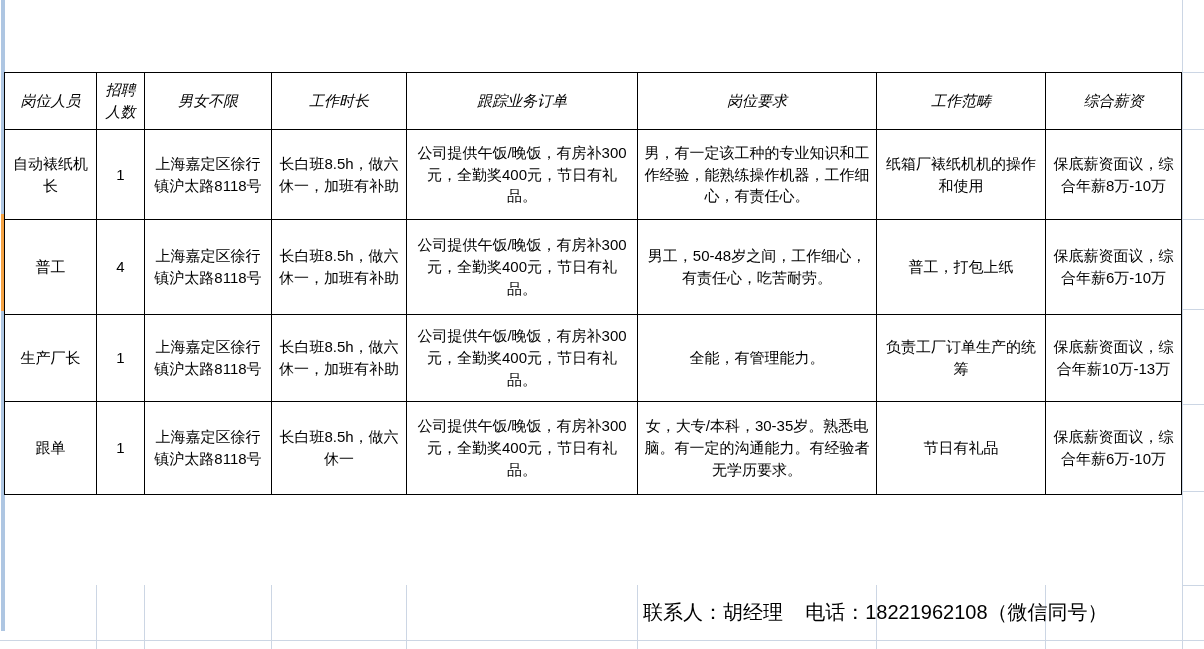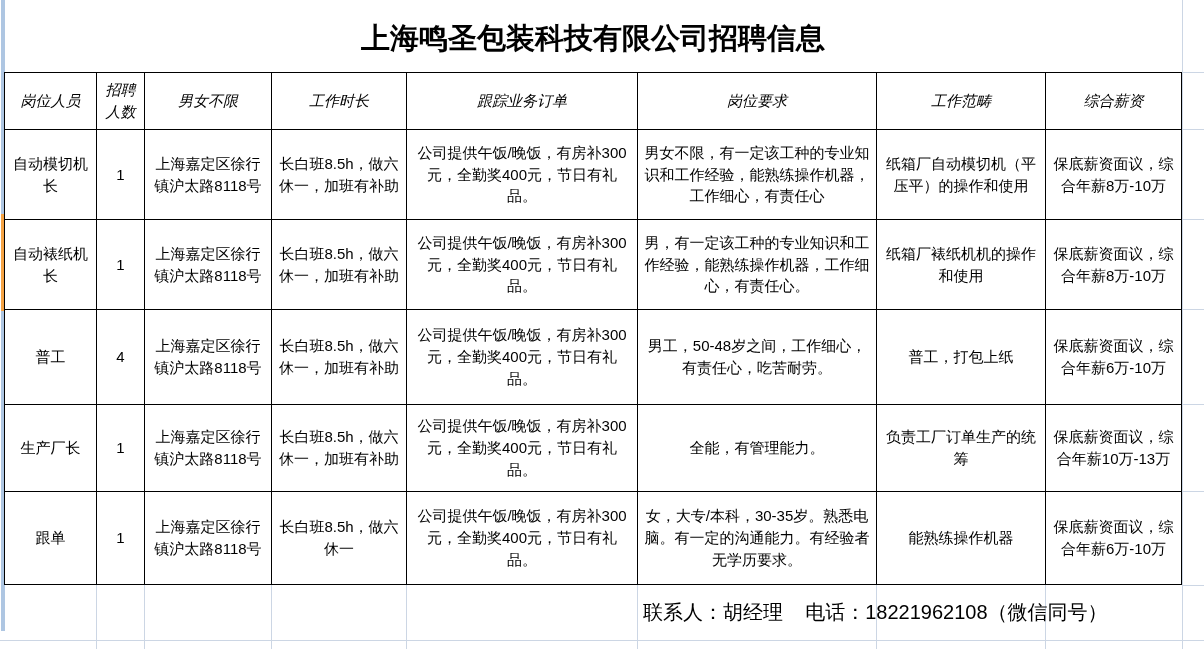--- a/index.html
+++ b/index.html
@@ -53,21 +53,20 @@
   }
 </style>
 </head>
 <body>
 
 <div class="screen">
 
   <div class="stripe-blue"></div>
   <div class="stripe-orange"></div>
 
-  <div class="title">上海鸣圣包装科技有限公司招聘信息</div>
 
   <table class="job">
     <colgroup>
       <col style="width:92px">
         <col style="width:48px">
         <col style="width:127px">
         <col style="width:135px">
       <col style="width:231px">
         <col style="width:239px">
         <col style="width:169px">
@@ -79,30 +78,20 @@
         <th>招聘人数</th>
         <th>男女不限</th>
         <th>工作时长</th>
         <th>跟踪业务订单</th>
         <th>岗位要求</th>
         <th>工作范畴</th>
         <th>综合薪资</th>
       </tr>
     </thead>
     <tbody>
-      <tr class="r1">
-        <td>自动模切机长</td>
-        <td>1</td>
-        <td>上海嘉定区徐行镇沪太路8118号</td>
-        <td>长白班8.5h，做六休一，加班有补助</td>
-        <td>公司提供午饭/晚饭，有房补300元，全勤奖400元，节日有礼品。</td>
-        <td>男女不限，有一定该工种的专业知识和工作经验，能熟练操作机器，工作细心，有责任心</td>
-        <td>纸箱厂自动模切机（平压平）的操作和使用</td>
-        <td>保底薪资面议，综合年薪8万-10万</td>
-      </tr>
       <tr class="r2">
         <td>自动裱纸机长</td>
         <td>1</td>
         <td>上海嘉定区徐行镇沪太路8118号</td>
         <td>长白班8.5h，做六休一，加班有补助</td>
         <td>公司提供午饭/晚饭，有房补300元，全勤奖400元，节日有礼品。</td>
         <td>男，有一定该工种的专业知识和工作经验，能熟练操作机器，工作细心，有责任心。</td>
         <td>纸箱厂裱纸机机的操作和使用</td>
         <td>保底薪资面议，综合年薪8万-10万</td>
       </tr>
@@ -126,21 +115,21 @@
         <td>负责工厂订单生产的统筹</td>
         <td>保底薪资面议，综合年薪10万-13万</td>
       </tr>
       <tr class="r5">
         <td>跟单</td>
         <td>1</td>
         <td>上海嘉定区徐行镇沪太路8118号</td>
         <td>长白班8.5h，做六休一</td>
         <td>公司提供午饭/晚饭，有房补300元，全勤奖400元，节日有礼品。</td>
         <td>女，大专/本科，30-35岁。熟悉电脑。有一定的沟通能力。有经验者无学历要求。</td>
-        <td>能熟练操作机器</td>
+        <td>节日有礼品</td>
         <td>保底薪资面议，综合年薪6万-10万</td>
       </tr>
     </tbody>
   </table>
 
   <div class="vline" style="left:96px;  top:585px; height:64px;"></div>
   <div class="vline" style="left:144px; top:585px; height:64px;"></div>
   <div class="vline" style="left:271px; top:585px; height:64px;"></div>
   <div class="vline" style="left:406px; top:585px; height:64px;"></div>
   <div class="vline" style="left:637px; top:585px; height:64px;"></div>

